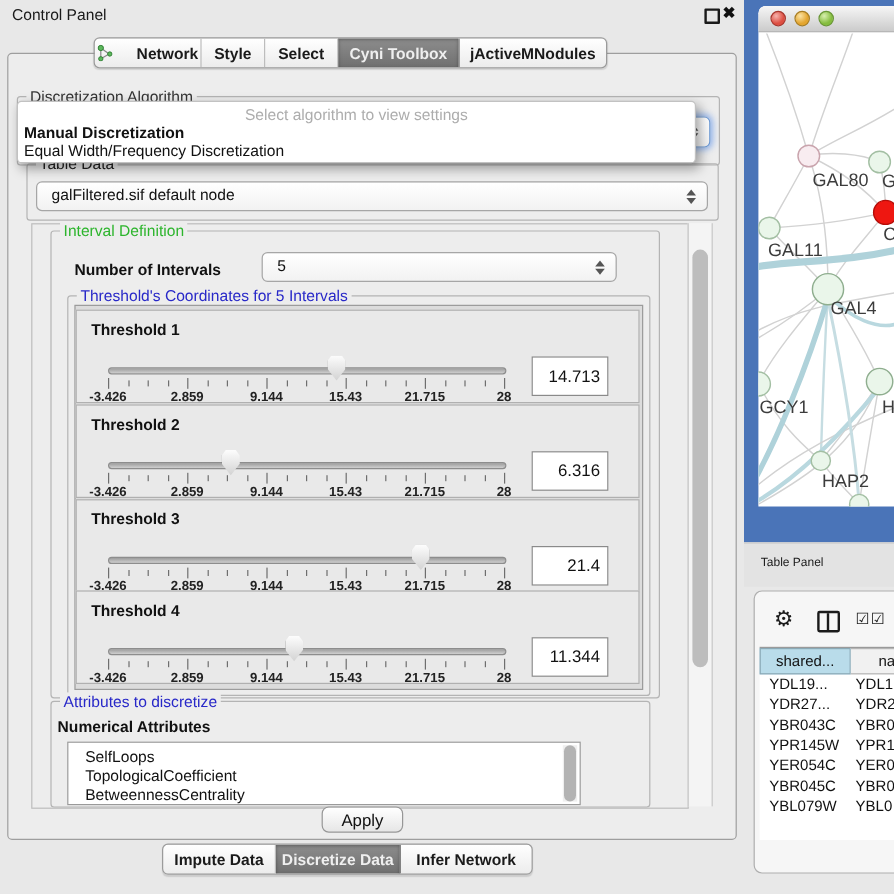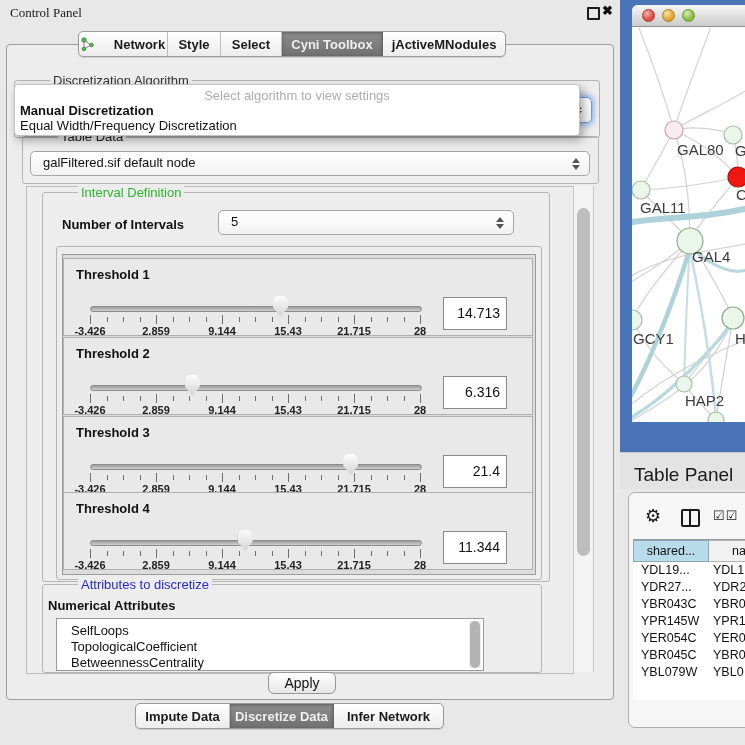--- a/index.html
+++ b/index.html
@@ -1,35 +1,35 @@
 <!DOCTYPE html>
 <html><head>
 <meta charset="utf-8">
 <style>
   html,body{margin:0;padding:0;}
   .stage{position:relative;width:745px;height:745px;background:#e8e8e8;
          font-family:"Liberation Sans",sans-serif;overflow:hidden;color:#111;}
   .abs{position:absolute;}
   
-  .cp-title{left:10px;top:5px;font-size:13px;color:#1a1a1a;font-family:Liberation Serif, serif;}
+  .cp-title{left:10px;top:5px;font-size:13px;color:#1a1a1a;}
   .float-ic{left:587px;top:7px;width:9px;height:9px;border:2px solid #1a1a1a;border-radius:1px;}
   .close-ic{left:602px;top:3px;font-size:13px;font-weight:bold;color:#111;}
   
   .seg{display:flex;height:24px;border:1px solid #9b9b9b;border-radius:5px;
        background:linear-gradient(#ffffff,#ececec);overflow:hidden;box-shadow:0 1px 1px rgba(0,0,0,.12);}
   .seg .tab{display:flex;align-items:center;justify-content:center;gap:20px;
        font-size:13px;font-weight:600;color:#1a1a1a;border-right:1px solid #bdbdbd;cursor:default;}
   .seg .tab:last-child{border-right:none;}
   .seg .tab.sel{background:linear-gradient(#8d8d8d,#707070);color:#efefef;border-right:1px solid #666;
        box-shadow:inset 0 1px 3px rgba(0,0,0,.35);}
   
   .content-panel{left:6px;top:44px;width:606px;height:654px;background:#ededed;
        border:1px solid #9e9e9e;border-radius:4px;}
   .group{position:absolute;border:1px solid #b4b4b4;border-radius:3px;}
-  .grouplabel{position:absolute;font-size:13px;background:#ededed;padding:0 3px;white-space:nowrap;margin-left:28px;}
+  .grouplabel{position:absolute;font-size:13px;background:#ededed;padding:0 3px;white-space:nowrap;}
   .combo{position:absolute;background:linear-gradient(#ffffff,#f2f2f2);border:1px solid #a6a6a6;
        border-radius:5px;font-size:13px;line-height:22px;padding-left:12px;color:#111;}
   .spin{position:absolute;right:9px;top:50%;margin-top:-6px;width:8px;height:12px;}
   .spin .up{position:absolute;top:0;left:0;width:0;height:0;
        border-left:4px solid transparent;border-right:4px solid transparent;border-bottom:5px solid #555;}
   .spin .dn{position:absolute;bottom:0;left:0;width:0;height:0;
        border-left:4px solid transparent;border-right:4px solid transparent;border-top:5px solid #555;}
   
   .popup{left:14px;top:84px;width:564px;height:50px;background:#fff;border:1px solid #c2c2c2;
        border-radius:4px;box-shadow:3px 4px 10px rgba(0,0,0,.35);z-index:30;font-size:13px;}
@@ -65,21 +65,21 @@
   .net-frame{left:620px;top:0;width:125px;height:452px;background:#4a74b8;}
   .net-win{left:632px;top:5px;width:113px;height:417px;background:#ffffff;border-top-left-radius:6px;}
   .net-titlebar{left:0;top:0;width:100%;height:22px;border-top-left-radius:6px;
        background:linear-gradient(#f6f6f6,#cbcbcb);border-bottom:1px solid #8e8e8e;box-sizing:border-box;}
   .light{position:absolute;top:4px;width:13px;height:13px;border-radius:50%;}
   .light.red{left:10px;background:radial-gradient(circle at 35% 30%,#f6b3ad,#dd4f42 60%);border:1px solid #a8372e;box-sizing:border-box;}
   .light.yellow{left:30px;background:radial-gradient(circle at 35% 30%,#fbe3a4,#e3a52f 60%);border:1px solid #a87d22;box-sizing:border-box;}
   .light.green{left:50px;background:radial-gradient(circle at 35% 30%,#d8efaf,#85bd3f 60%);border:1px solid #699735;box-sizing:border-box;}
   
   .tp-header{left:620px;top:452px;width:125px;height:36px;background:#e3e3e3;border-top:1px solid #c9c9c9;}
-  .tp-title{position:absolute;left:14px;top:11px;font-size:19px;color:#1a1a1a;}
+  .tp-title{position:absolute;left:14px;top:11px;font-size:10px;color:#1a1a1a;}
   .tp-body{left:628px;top:492px;width:132px;height:234px;background:#f6f6f6;
        border:1px solid #aeaeae;border-radius:7px;}
   .gear{position:absolute;left:16px;top:12px;font-size:18px;color:#1a1a1a;}
   .colicon{position:absolute;left:52px;top:16px;width:15px;height:14px;border:2px solid #1a1a1a;border-radius:2px;}
   .colbar{position:absolute;left:6px;top:0;width:2px;height:14px;background:#1a1a1a;}
   .checks{position:absolute;left:84px;top:15px;font-size:13px;color:#1a1a1a;letter-spacing:1px;}
   .tbl{position:absolute;left:4px;top:46px;width:128px;height:160px;background:#fff;border-top:1px solid #9a9a9a;}
   .th1{position:absolute;left:0;top:0;width:76px;height:22px;background:#b9dcea;border:1px solid #8aa9b6;
        box-sizing:border-box;font-size:12.5px;text-align:center;line-height:21px;}
   .th2{position:absolute;left:76px;top:0;width:60px;height:22px;background:#f1f1f1;border:1px solid #b5b5b5;
@@ -167,20 +167,21 @@
   <div class="abs" style="left:62px;top:217px;font-size:13px;font-weight:bold;">Number of Intervals</div>
   <div class="combo" style="left:218px;top:210px;width:282px;height:23px;">
     <span>5</span>
     <span class="spin">
         <span class="up"></span>
         <span class="dn"></span>
       </span>
   </div>
 
   <div class="group" style="left:56px;top:246px;width:484px;height:332px;"></div>
+  <div class="grouplabel" style="left:64px;top:239px;color:#2828c8;">Threshold's Coordinates for 5 Intervals</div>
   <div class="abs thr-container"></div>
   <div id="thrHost">
       <div class="thr-panel" style="top: 258px;">
         <div class="thr-label">Threshold 1</div>
         <div class="track"></div>
         <div class="tick" style="left: 26px; top: 56px; height: 9px;"></div>
         <div class="tick" style="left: 42.5px; top: 58px; height: 5px;"></div>
         <div class="tick" style="left: 59px; top: 58px; height: 5px;"></div>
         <div class="tick" style="left: 75.5px; top: 58px; height: 5px;"></div>
         <div class="tick" style="left: 92px; top: 56px; height: 9px;"></div>

